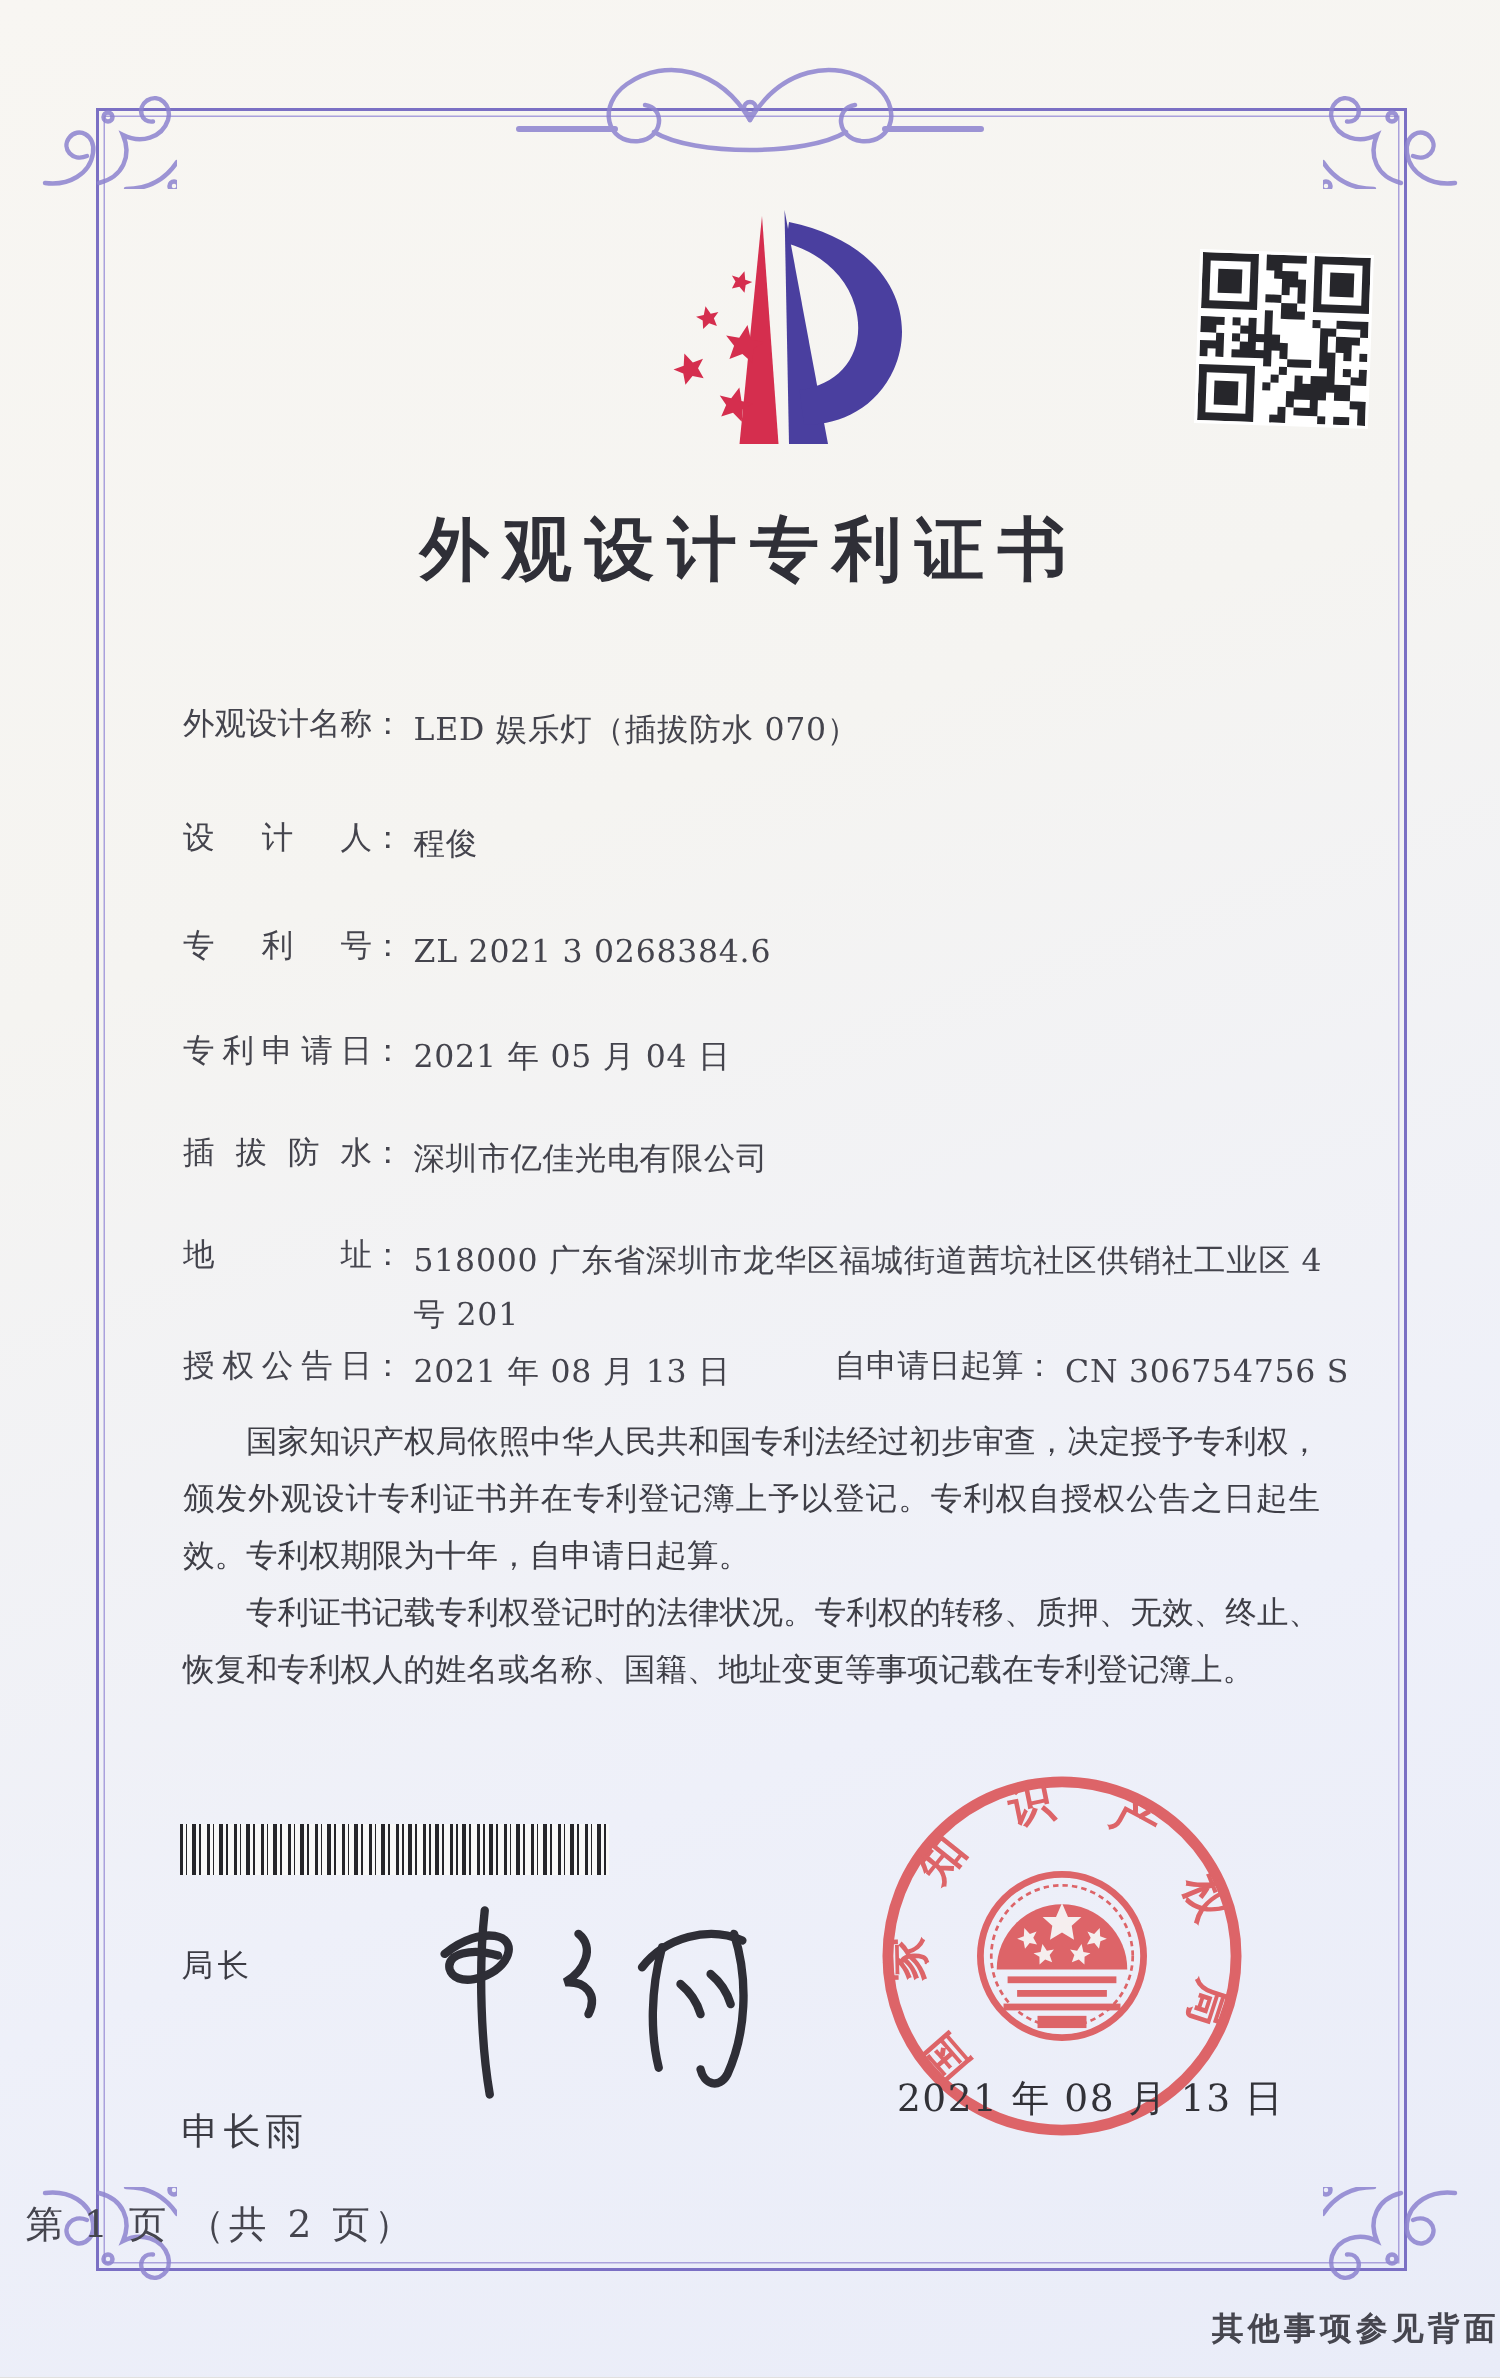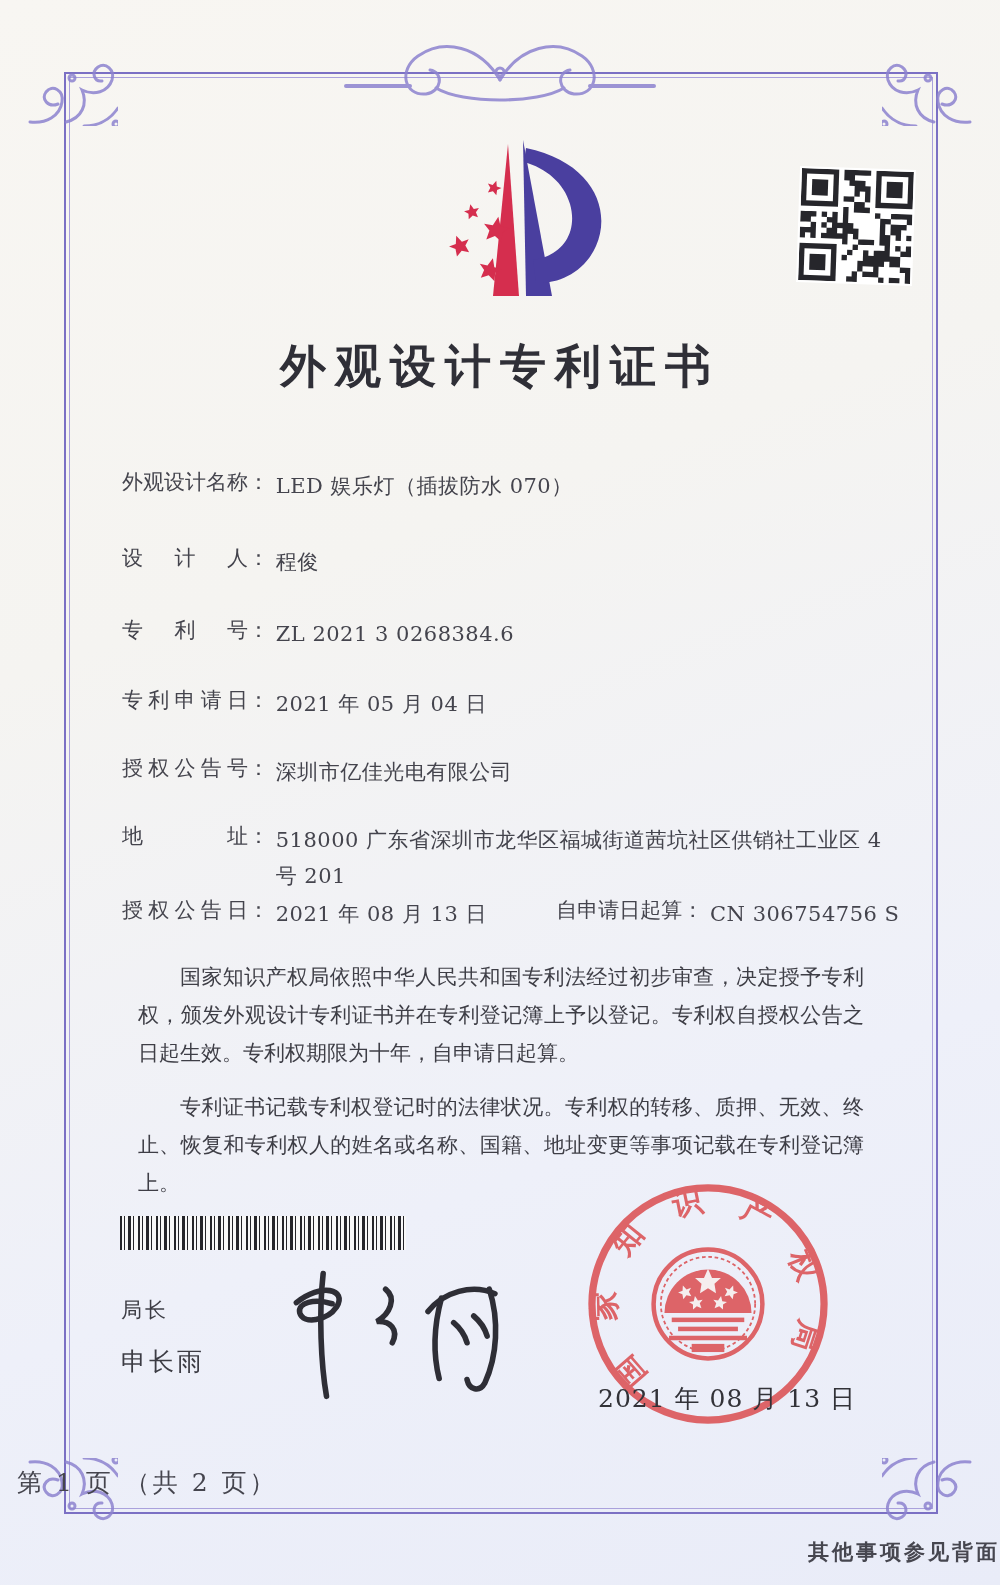--- a/index.html
+++ b/index.html
@@ -21,27 +21,27 @@
          letter-spacing:9px;color:#2f2f37;}
   
   .fields{position:absolute;left:122px;top:468px;width:760px;font-size:21px;color:#44444d;}
   .frow{position:absolute;left:0;white-space:nowrap;}
   .flabel{display:inline-block;width:126px;text-align:justify;text-align-last:justify;vertical-align:top;}
   .colon{display:inline-block;vertical-align:top;}
   .fvalue{display:inline-block;max-width:608px;white-space:normal;vertical-align:top;line-height:36px;letter-spacing:.5px;}
   
   .paras{position:absolute;left:122px;top:942px;width:758px;font-size:21px;line-height:38px;
          text-align:justify;color:#3e3e46;}
-  .paras p{margin:16px;text-indent:2em;}
+  .paras p{margin:0;text-indent:2em;}
   
   .barcode{position:absolute;left:120px;top:1216px;width:286px;height:34px;
     background:repeating-linear-gradient(90deg,#25252a 0 2px,#f8f8f8 2px 4px,#25252a 4px 5px,
       #f8f8f8 5px 8px,#25252a 8px 11px,#f8f8f8 11px 13px,#25252a 13px 14px,#f8f8f8 14px 18px);}
   .officer-title{position:absolute;left:121px;top:1296px;font-size:21px;letter-spacing:3px;color:#3c3c44;}
-  .officer-name{position:absolute;left:121px;top:1345px;font-size:25px;letter-spacing:3px;color:#3c3c44;}
+  .officer-name{position:absolute;left:121px;top:1404px;font-size:25px;letter-spacing:3px;color:#3c3c44;}
   .sig{position:absolute;left:264px;top:1258px;width:270px;height:145px;}
   .sig path{stroke:#2e2e36;stroke-width:5;fill:none;stroke-linecap:round;}
   .seal{position:absolute;left:572px;top:1168px;width:272px;height:272px;opacity:.93;z-index:1;}
   .seal-date{position:absolute;left:598px;top:1382px;font-size:25px;letter-spacing:1px;color:#323238;z-index:2;}
   .page-info{position:absolute;left:0;top:1466px;width:100%;text-align:left;font-size:25px;
              letter-spacing:3px;color:#45454e;padding-left:17px;}
   .back-note{position:absolute;left:0;top:1538px;width:100%;text-align:right;font-size:21px;
              letter-spacing:3px;color:#46464f;font-weight:bold;}
 </style>
 </head>
@@ -132,21 +132,21 @@
     </div>
     <div class="frow" style="top:148px">
       <span class="flabel">专利号</span><span class="colon">：</span>
       <span class="fvalue">ZL 2021 3 0268384.6</span>
     </div>
     <div class="frow" style="top:218px">
       <span class="flabel">专利申请日</span><span class="colon">：</span>
       <span class="fvalue">2021 年 05 月 04 日</span>
     </div>
     <div class="frow" style="top:286px">
-      <span class="flabel">授权公告号</span><span class="colon">：</span>
+      <span class="flabel">插拔防水</span><span class="colon">：</span>
       <span class="fvalue">深圳市亿佳光电有限公司</span>
     </div>
     <div class="frow" style="top:354px">
       <span class="flabel">地址</span><span class="colon">：</span>
       <span class="fvalue">518000 广东省深圳市龙华区福城街道茜坑社区供销社工业区 4 号 201</span>
     </div>
     <div class="frow" style="top:428px">
       <span class="flabel">授权公告日</span><span class="colon">：</span>
       <span class="fvalue">2021 年 08 月 13 日</span>
       <span style="display:inline-block;width:56px"></span>

